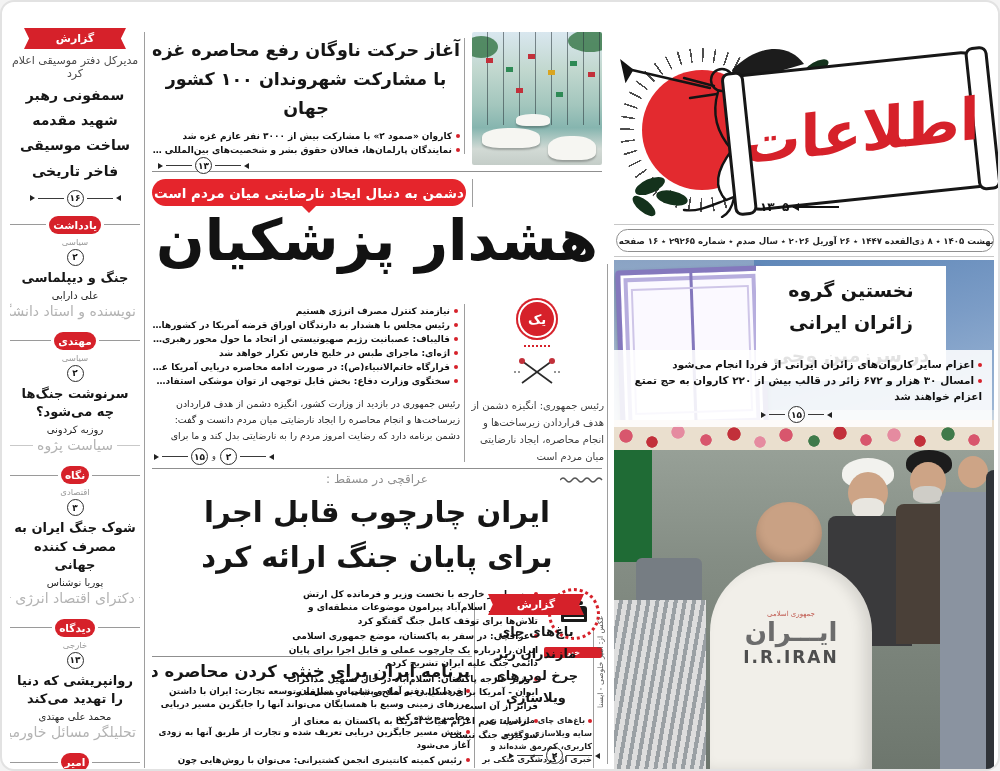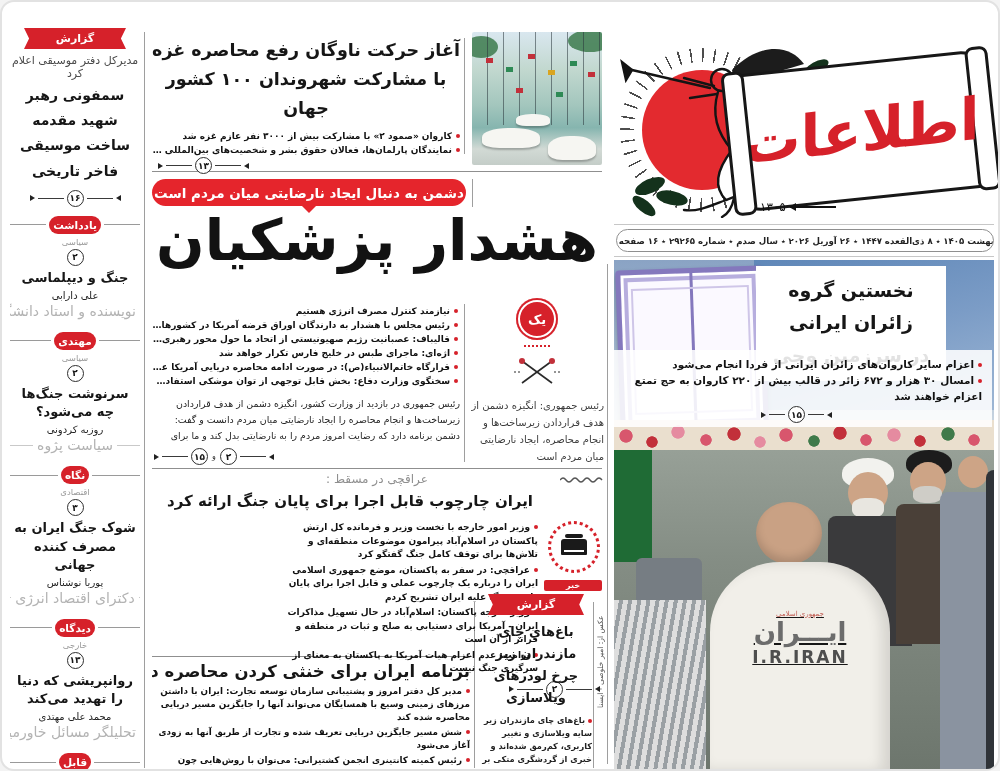--- a/index.html
+++ b/index.html
@@ -53,21 +53,21 @@
           background:#fff;border:3px solid #171717;border-radius:10px 24px 12px 24px;
           display:flex;align-items:center;justify-content:center;}
   .scroll::before,.scroll::after{content:"";position:absolute;top:-6px;bottom:-6px;width:17px;
           background:#fff;border:3px solid #171717;border-radius:8px;}
   .scroll::before{right:-8px;} .scroll::after{left:-8px;}
   .paper-name{font-size:58px;font-weight:bold;color:#d6212a;transform:skewX(-6deg);line-height:1;}
   .est-row{position:absolute;left:146px;top:178px;display:flex;align-items:center;gap:4px;}
   .est-row .arrow-line{width:46px;height:2px;background:#111;position:relative;}
   .est-row .arrow-line::before{content:"";position:absolute;left:-1px;top:-3px;border-top:4px solid transparent;
         border-bottom:4px solid transparent;border-right:7px solid #111;}
-  .est{font-size:12px;font-weight:normal;color:#111;}
+  .est{font-size:12px;font-weight:bold;color:#111;}
   .angel{position:absolute;left:0;top:6px;pointer-events:none;}
 
   
   .dateline{left:614px;top:227px;width:378px;height:23px;border:1px solid #8f8f8f;border-radius:12px;
             display:flex;align-items:center;justify-content:center;font-size:8.6px;font-weight:bold;color:#222;
             white-space:nowrap;overflow:hidden;background:#fff;padding:0 8px;}
 
   
   .gaza-img{left:470px;top:30px;width:130px;height:133px;overflow:hidden;border-radius:2px;
      background:linear-gradient(180deg,#d9e7ef 0%,#c2d8cf 28%,#a3c6bd 55%,#86b5af 72%,#d2dad5 88%,#c4cdc8 100%);}
@@ -98,21 +98,21 @@
   .one-zone{left:468px;top:296px;width:134px;text-align:center;}
   .one-badge{width:42px;height:42px;border-radius:50%;background:#d6212a;margin:0 auto;
           box-shadow:inset 0 0 0 2px #d6212a, inset 0 0 0 4px #fff;display:flex;align-items:center;justify-content:center;}
   .one-badge span{color:#fff;font-size:13px;font-weight:bold;}
   .one-dots{width:26px;height:4px;margin:3px auto 10px;border-bottom:2px dotted #d6212a;}
   .side-note{font-size:10px;color:#3c3c3c;line-height:1.7;text-align:right;margin-top:6px;}
   .squiggle{margin-top:4px;text-align:right;}
 
   
   .ar-kicker{font-size:12px;color:#8f8f8f;text-align:center;letter-spacing:1px;}
-  .ar-head{font-size:15px;font-weight:bold;text-align:left;line-height:1.55;margin:4px auto 8px;width:420px;}
+  .ar-head{font-size:29px;font-weight:bold;text-align:center;line-height:1.55;margin:4px auto 8px;width:420px;}
   .ar-row{display:flex;gap:8px;width:320px;margin-right:0;}
   .stampwrap{width:56px;flex:0 0 56px;text-align:center;}
   .stamp{width:52px;height:52px;border-radius:50%;background:#fff;border:3px dotted #d6212a;margin:0 auto;
          display:flex;align-items:center;justify-content:center;}
   .typw{width:26px;height:16px;background:#1a1a1a;border-radius:3px 3px 1px 1px;position:relative;}
   .typw::before{content:"";position:absolute;left:4px;top:-5px;width:18px;height:4px;background:#1a1a1a;border-radius:2px;}
   .typw::after{content:"";position:absolute;left:3px;bottom:3px;width:20px;height:2px;background:#fff;}
   .stamp-label{display:inline-block;background:#d6212a;color:#fff;font-size:8px;font-weight:bold;
          padding:1px 22px;border-radius:2px;margin-top:-7px;position:relative;}
   .ar-bullets{flex:1;}
@@ -163,22 +163,22 @@
   .pil-bullets .b{white-space:normal;line-height:16px;font-size:10.5px;}
   .pil-bullets .pref{margin:2px 150px 0 0;justify-content:flex-start;}
   .crowd{position:absolute;left:0;top:190px;width:380px;height:321px;
          background:linear-gradient(180deg,#97a097 0%,#848d84 35%,#6d766d 100%);}
   .gsign{position:absolute;left:0;top:0;width:38px;height:112px;background:#1f6b35;}
   .head-c{position:absolute;border-radius:50%;background:#cda486;}
   .turban-w{position:absolute;border-radius:50% 50% 40% 40%;background:#f2f2ee;}
   .turban-b{position:absolute;border-radius:50% 50% 40% 40%;background:#1c1c1c;}
   .beard{position:absolute;border-radius:40%;background:#e8e6e0;}
   .robe{position:absolute;border-radius:8px 8px 0 0;}
-  .vest{position:absolute;left:96px;top:112px;width:180px;height:209px;background:#f1efe9;
-        border-radius:70px 70px 0 0;box-shadow:inset -8px 0 14px rgba(0,0,0,.12);text-align:center;text-decoration:underline;}
+  .vest{position:absolute;left:96px;top:112px;width:162px;height:209px;background:#f1efe9;
+        border-radius:70px 70px 0 0;box-shadow:inset -8px 0 14px rgba(0,0,0,.12);text-align:center;}
   .vest .t1{font-size:7px;color:#c05a50;margin-top:48px;}
   .vest .t2{font-size:26px;font-weight:bold;color:#6c6c6c;line-height:1.1;}
   .vest .t3{font-size:17px;font-weight:bold;color:#4e4e4e;letter-spacing:2px;direction:ltr;}
   .stripes{position:absolute;left:0;top:150px;width:92px;height:171px;
         background:repeating-linear-gradient(100deg,#dedede 0 5px,#9aa0a4 5px 9px);}
   .bag{position:absolute;left:22px;top:108px;width:66px;height:72px;background:#767d83;border-radius:6px;}
   .caption{left:594px;top:560px;width:14px;height:200px;font-size:7.5px;color:#555;
         writing-mode:vertical-rl;transform:rotate(180deg);text-align:center;}
 
   .sq-svg{display:inline-block;}
@@ -281,21 +281,21 @@
       <div class="role-row">
           <span class="pl"></span>
           <span class="sb-role">تحلیلگر مسائل خاورمیانه</span>
           <span class="pl"></span>
         </div>
     </div>
 
     <div class="sb-sec">
       <div class="pill-row">
           <span class="pl"></span>
-          <span class="pill">قابل</span>
+          <span class="pill">امیر</span>
           <span class="pl"></span>
         </div>
       <div class="sb-cat">سیاسی</div>
       <div class="sb-circ">۱۵</div>
       <div class="sb-head">گوگل و سنجش باسوادی</div>
 
     </div>
 
   </div>
 
@@ -427,21 +427,21 @@
         <span class="ln"></span>
       <span class="pn">۲</span>
       <span class="ln"></span>
         <span class="tri r"></span>
     </div>
   </div>
 
   <div class="abs navy" style="left:150px;top:660px;width:318px;">
     <div class="navy-head">برنامه ایران برای خنثی کردن محاصره دریایی آمریکا</div>
     <div class="blist" style="margin-top:4px;">
-      <div class="b">مدیر کل دفتر امروز و پشتیبانی سازمان توسعه تجارت: ایران با داشتن مرزهای زمینی وسیع با همسایگان می‌تواند آنها را جایگزین مسیر دریایی محاصره شده کند</div>
+      <div class="b">فردا کل دفتر آماد و پشتیبانی سازمان توسعه تجارت: ایران با داشتن مرزهای زمینی وسیع با همسایگان می‌تواند آنها را جایگزین مسیر دریایی محاصره شده کند</div>
       <div class="b">شش مسیر جایگزین دریایی تعریف شده و تجارت از طریق آنها به زودی آغاز می‌شود</div>
       <div class="b">رئیس کمیته کانتینری انجمن کشتیرانی: می‌توان با روش‌هایی چون ترانشیب، کالاهای ایرانی موجود در بنادر امارات را به کشور منتقل کرد</div>
     </div>
 
   </div>
 
   <div class="abs tea">
     <div class="tea-ribbon">گزارش</div>
     <div class="tea-head">باغ‌های چای مازندران زیر چرخ لودرهای ویلاسازی</div>
     <div class="tea-body">باغ‌های چای مازندران زیر سایه ویلاسازی و تغییر کاربری، کم‌رمق شده‌اند و خبری از گردشگری متکی بر باغ‌های چای نیست</div>

